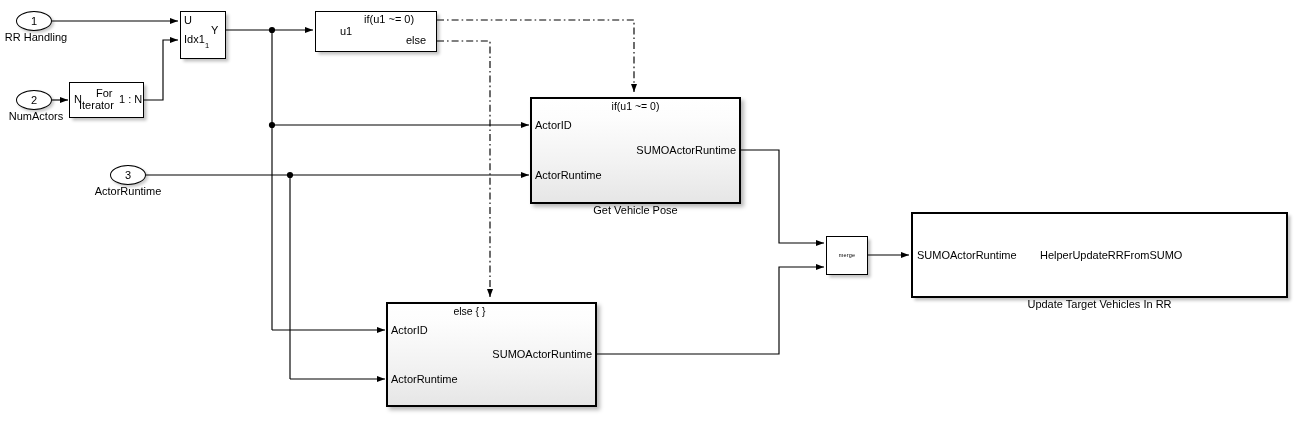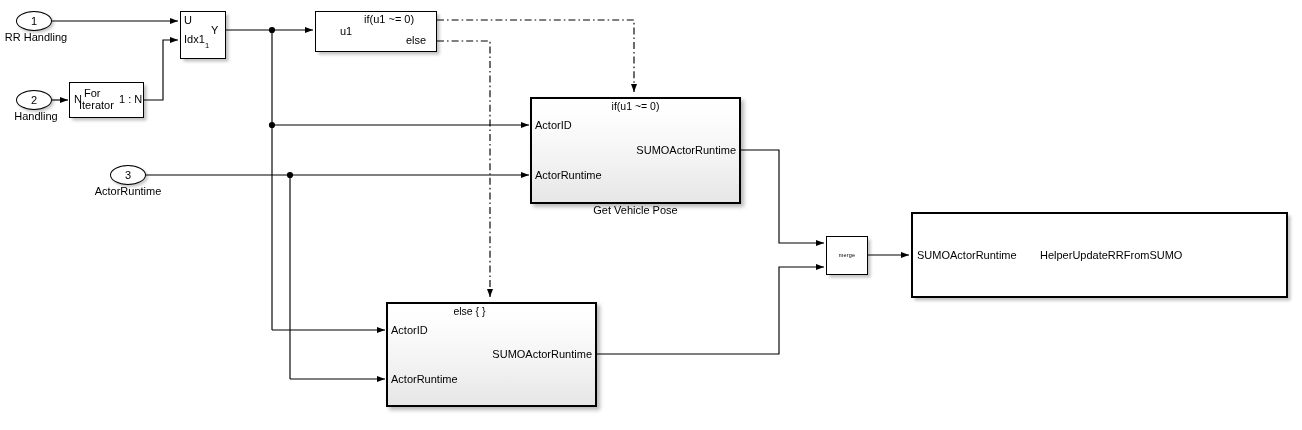--- a/index.html
+++ b/index.html
@@ -149,30 +149,30 @@
   </svg>
 
   <div class="inport" style="left:16px; top:11px; width:36px; height:20px;">
     <span>1</span>
   </div>
   <div class="port-label" style="left:4px; top:31px; width:64px;">RR Handling</div>
 
   <div class="inport" style="left:16px; top:90px; width:36px; height:20px;">
     <span>2</span>
   </div>
-  <div class="port-label" style="left:2px; top:110px; width:68px;">Handling</div>
+  <div class="port-label" style="left:2px; top:110px; width:68px;">NumActors</div>
 
   <div class="inport" style="left:110px; top:165px; width:36px; height:20px;">
     <span>3</span>
   </div>
   <div class="port-label" style="left:92px; top:185px; width:72px;">ActorRuntime</div>
 
   <div class="block" style="left:69px; top:82px; width:75px; height:36px;"></div>
   <div class="blk-label" style="left:74px; top:93px;">N</div>
-  <div class="blk-label" style="left:84px; top:87px;">For</div>
+  <div class="blk-label" style="left:96px; top:87px;">For</div>
   <div class="blk-label" style="left:79px; top:99px;">Iterator</div>
   <div class="blk-label" style="left:119px; top:93px;">1 : N</div>
 
   <div class="block" style="left:180px; top:11px; width:46px; height:48px;"></div>
   <div class="blk-label" style="left:184px; top:14px;">U</div>
   <div class="blk-label" style="left:184px; top:33px;text-align:center;">Idx1</div>
   <div class="sub-idx" style="left:205px; top:41px;">1</div>
   <div class="blk-label" style="left:211px; top:24px;">Y</div>
 
   <div class="block" style="left:315px; top:11px; width:122px; height:41px;"></div>
@@ -192,14 +192,15 @@
   <div class="blk-label" style="left:391px; top:324px;">ActorID</div>
   <div class="blk-label" style="left:391px; top:373px;">ActorRuntime</div>
   <div class="blk-label" style="left:386px; top:348px; width:206px; text-align:right;">SUMOActorRuntime</div>
 
   <div class="block" style="left:826px; top:236px; width:42px; height:39px;"></div>
   <div class="blk-label tiny" style="left:826px; top:252px; width:42px; text-align:center;">merge</div>
 
   <div class="block thick" style="left:911px; top:212px; width:377px; height:86px; background:#ffffff;"></div>
   <div class="blk-label" style="left:917px; top:249px;">SUMOActorRuntime</div>
   <div class="blk-label" style="left:1040px; top:249px;">HelperUpdateRRFromSUMO</div>
+  <div class="caption" style="left:911px; top:298px; width:377px;">Update Target Vehicles In RR</div>
 
 </div>
 
 </body></html>

